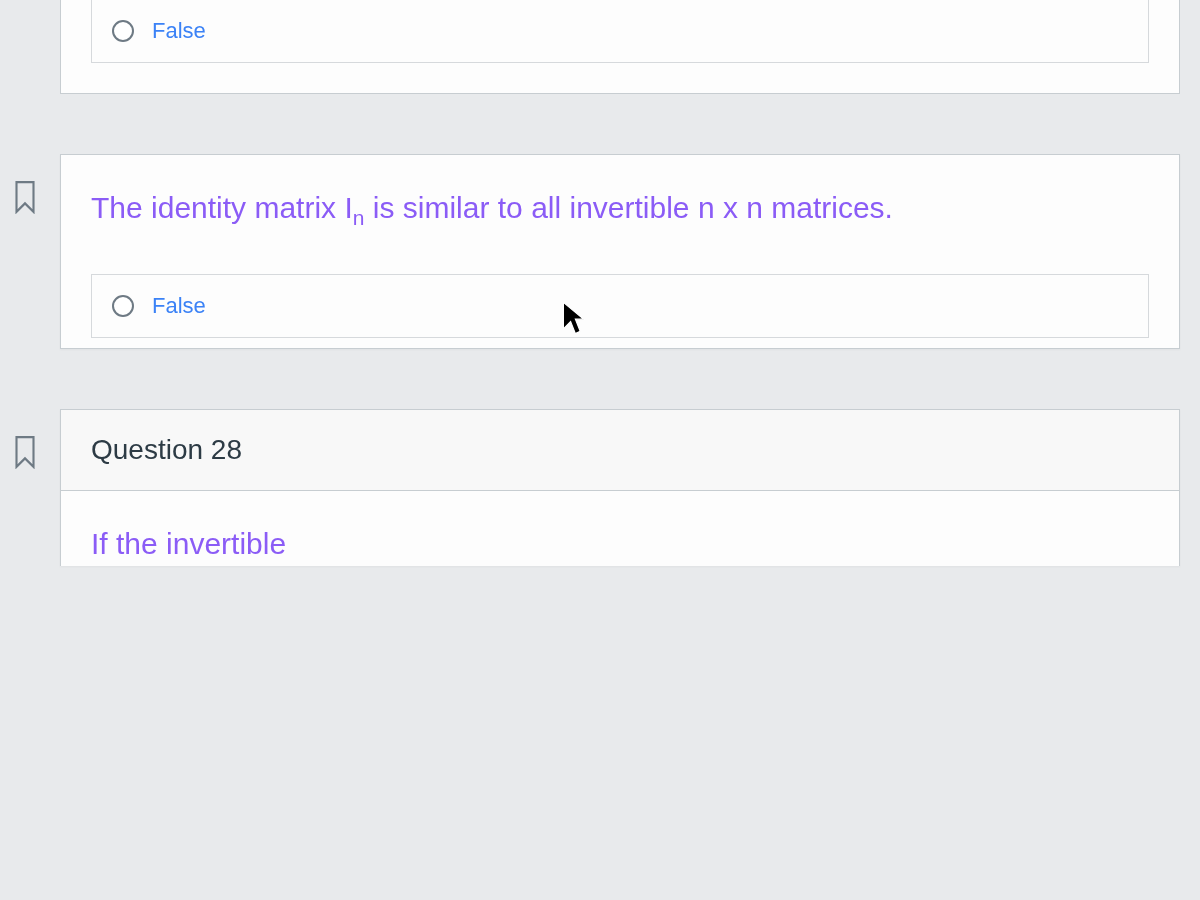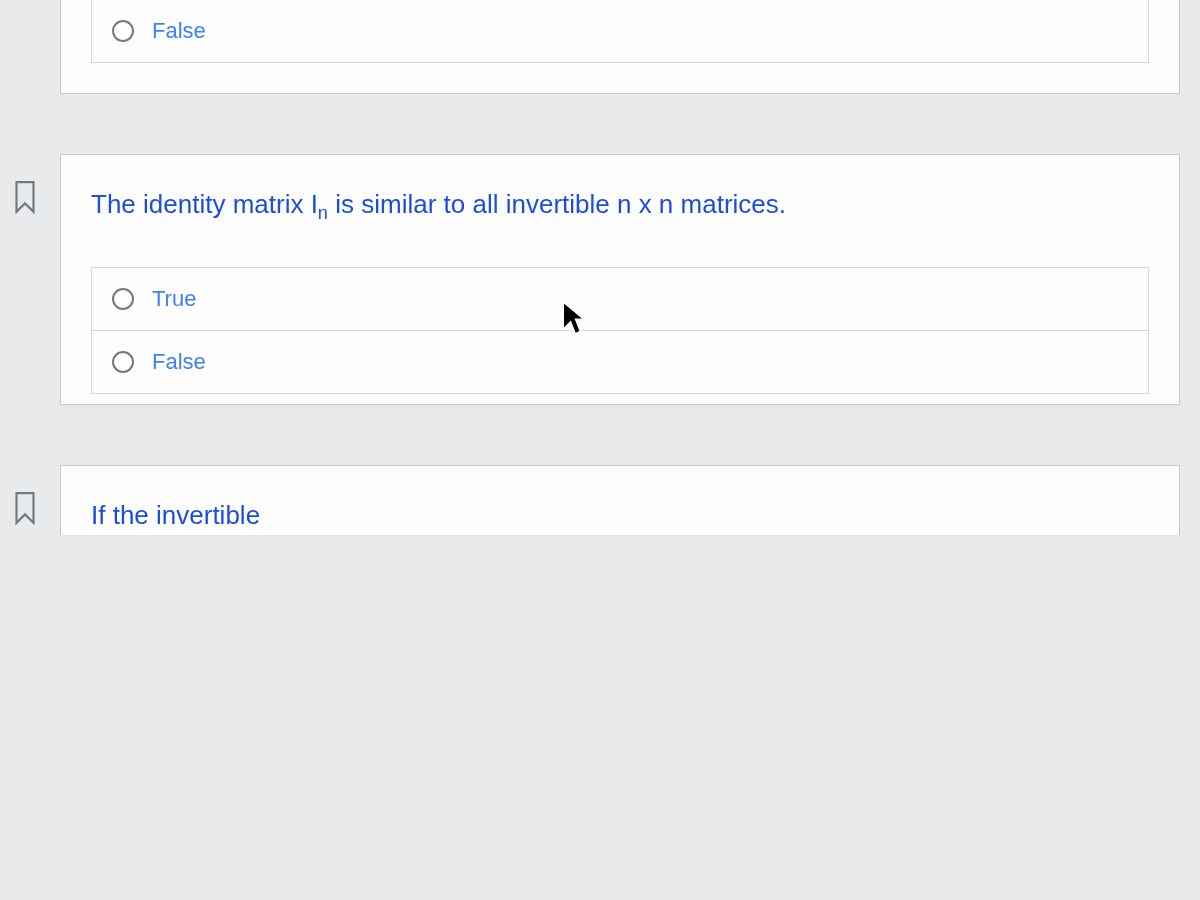--- a/index.html
+++ b/index.html
@@ -28,23 +28,23 @@
     border-bottom: 1px solid #c7cdd1;
     font-size: 28px;
     font-weight: 400;
     color: #2d3b45;
     background: #f8f8f8;
   }
   .card-body {
     padding: 30px 30px 10px 30px;
   }
   .prompt {
-    font-size: 26px;
+    font-size: 30px;
     line-height: 1.5;
-    color: #1d4ed8;
+    color: #8b5cf6;
     margin-bottom: 40px;
   }
   .prompt .sub {
     font-size: 0.7em;
     vertical-align: sub;
   }
   .options {
     border: 1px solid #d6d9dc;
     overflow: hidden;
   }
@@ -144,37 +144,34 @@
 
 
     <div class="card-body">
       <div class="prompt">
         <span>The identity matrix I</span><span class="sub">n</span><span> is similar to all invertible n x n matrices.</span>
       </div>
 
       <div class="options">
         <div class="option-row">
           <span class="radio"></span>
-          <span>True</span>
-        </div>
-        <div class="option-row">
-          <span class="radio"></span>
           <span>False</span>
         </div>
       </div>
     </div>
   </div>
 
   <div class="question-card bottom-fragment" style="margin-bottom:0; border-bottom:none;">
     <div class="bookmark-gutter">
       <svg viewBox="0 0 24 32">
         <path d="M4 2 H20 V30 L12 22 L4 30 Z"></path>
       </svg>
     </div>
 
+    <div class="card-header">Question 28</div>
 
     <div class="card-body">
       <div class="prompt">If the invertible</div>
     </div>
   </div>
 
 </div>
 
 <div class="cursor-overlay">
   <svg viewBox="0 0 20 30">

